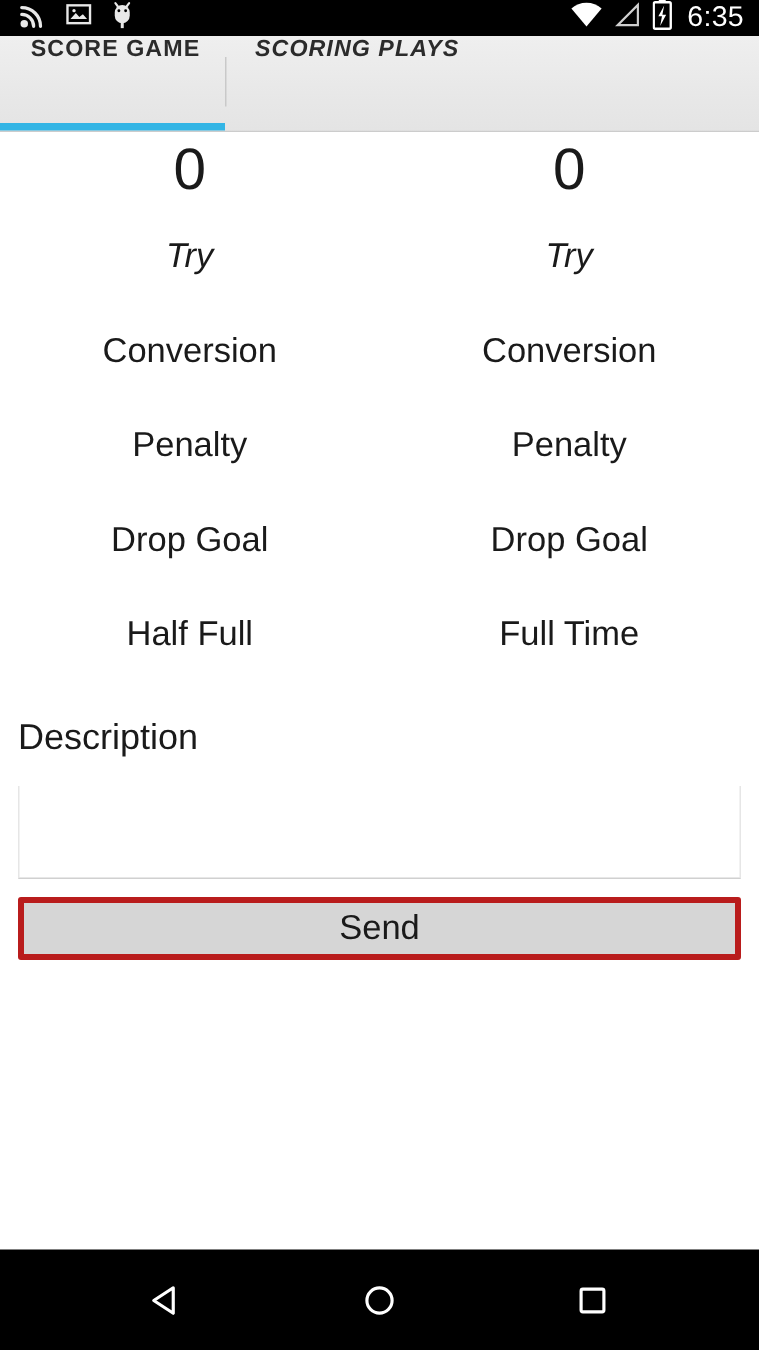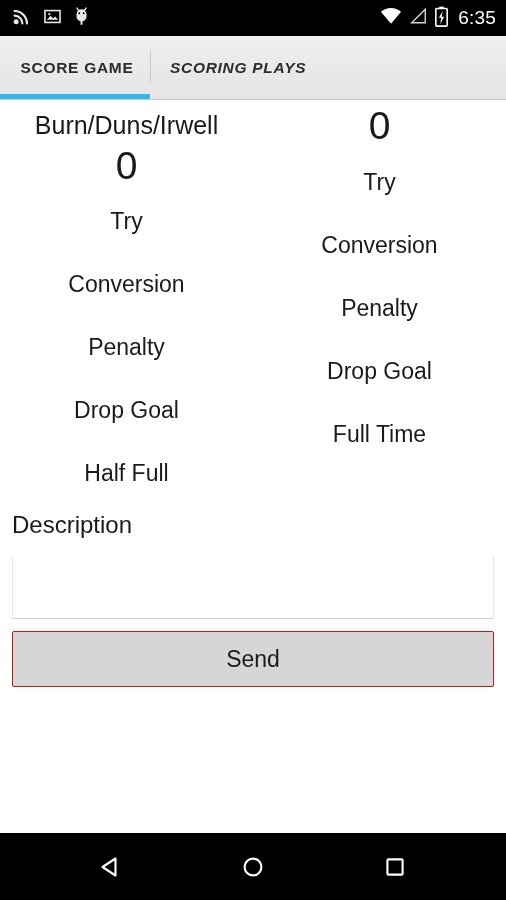--- a/index.html
+++ b/index.html
@@ -10,21 +10,21 @@
   body {
     width: 506px;
     height: 900px;
     font-family: "Liberation Sans", sans-serif;
     overflow: hidden;
     position: relative;
   }
 
   
   .status-bar {
-    height: 36px;
+    height: 24px;
     background: #000000;
     display: flex;
     align-items: center;
     justify-content: space-between;
     padding: 0 10px 0 12px;
     box-sizing: border-box;
   }
   .status-left {
     display: flex;
     align-items: center;
@@ -49,21 +49,20 @@
     height: 64px;
     background: linear-gradient(to bottom, #efefef 0%, #e8e8e8 60%, #e4e4e4 100%);
     border-bottom: 1px solid #cccccc;
     box-sizing: border-box;
     display: flex;
     align-items: stretch;
     position: relative;
   }
   .tab {
     display: flex;
-    align-items: center;
     box-sizing: border-box;
     position: relative;
   }
   .tab-label {
     font-size: 15.5px;
     font-weight: bold;
     color: #2b2b2b;
     letter-spacing: 0.7px;
   }
   .tab-score {
@@ -126,21 +125,21 @@
     width: 100%;
     height: 63px;
     display: flex;
     align-items: center;
     justify-content: center;
     background: transparent;
     border: none;
     padding: 0;
     font-family: "Liberation Sans", sans-serif;
   }
-  .score-btn.first { margin-top: 4px; }
+  .score-btn.first { margin-top: 4px; font-style: italic; }
 
   
   .form-area {
     padding: 0 12px;
     box-sizing: border-box;
   }
   .field-row {
     display: flex;
     align-items: flex-start;
     height: 50px;
@@ -164,21 +163,21 @@
     font-size: 20px;
     font-family: "Liberation Sans", sans-serif;
     color: #1a1a1a;
     outline: none;
     padding: 0 4px;
     box-sizing: border-box;
     align-self: flex-start;
     margin-top: 3px;
   }
   .desc-row {
-    margin-top: 2px;
+    margin-top: 20px;
   }
   .desc-input {
     display: block;
     width: 100%;
     height: 62px;
     border: none;
     border-bottom: 1px solid #d0d0d0;
     border-left: 1px solid #e6e6e6;
     border-right: 1px solid #e6e6e6;
     background: transparent;
@@ -186,24 +185,24 @@
     font-family: "Liberation Sans", sans-serif;
     color: #1a1a1a;
     outline: none;
     resize: none;
     box-sizing: border-box;
     padding: 2px 4px;
   }
   .send-button {
     display: block;
     width: 100%;
-    height: 56px;
+    height: 42px;
     margin-top: 12px;
     background: #d6d6d6;
-    border: 1px solid #b91c1c;
+    border: 4px solid #b91c1c;
     border-radius: 2px;
     font-size: 23px;
     color: #1a1a1a;
     font-family: "Liberation Sans", sans-serif;
     box-sizing: border-box;
     cursor: pointer;
   }
 
   
   .nav-bar {
@@ -288,21 +287,20 @@
     <span class="tab-label">SCORING PLAYS</span>
   </div>
   <div class="tab-indicator" id="tab-indicator" style="background: rgb(51, 181, 229);"></div>
 </div>
 
 <div class="content">
 
   <div class="score-grid">
 
     <div class="score-col">
-      <div class="team-name">Burn/Duns/Irwell</div>
       <div class="team-score">0</div>
       <button class="score-btn first">Try</button>
       <button class="score-btn">Conversion</button>
       <button class="score-btn">Penalty</button>
       <button class="score-btn">Drop Goal</button>
       <button class="score-btn">Half Full</button>
     </div>
 
     <div class="score-col">
       <div class="team-score">0</div>

